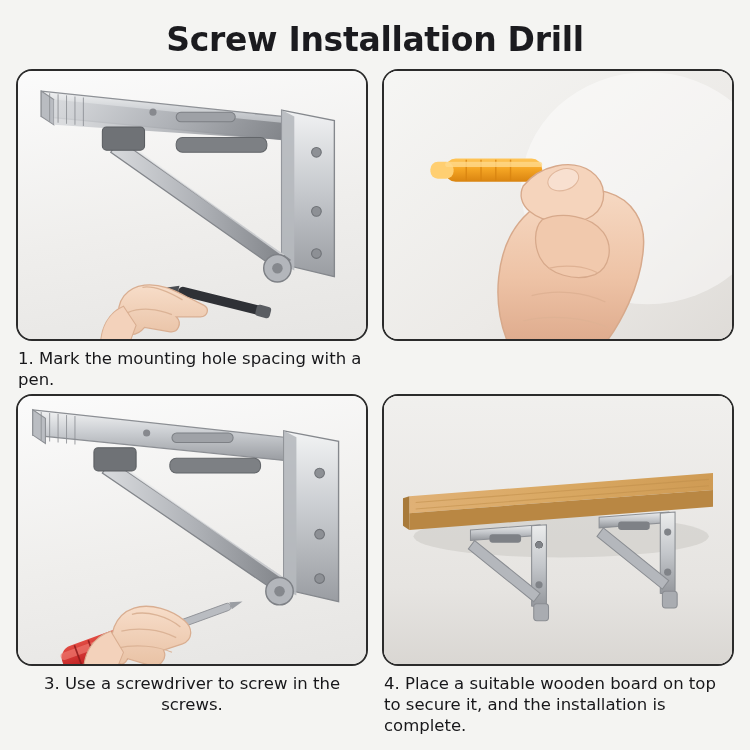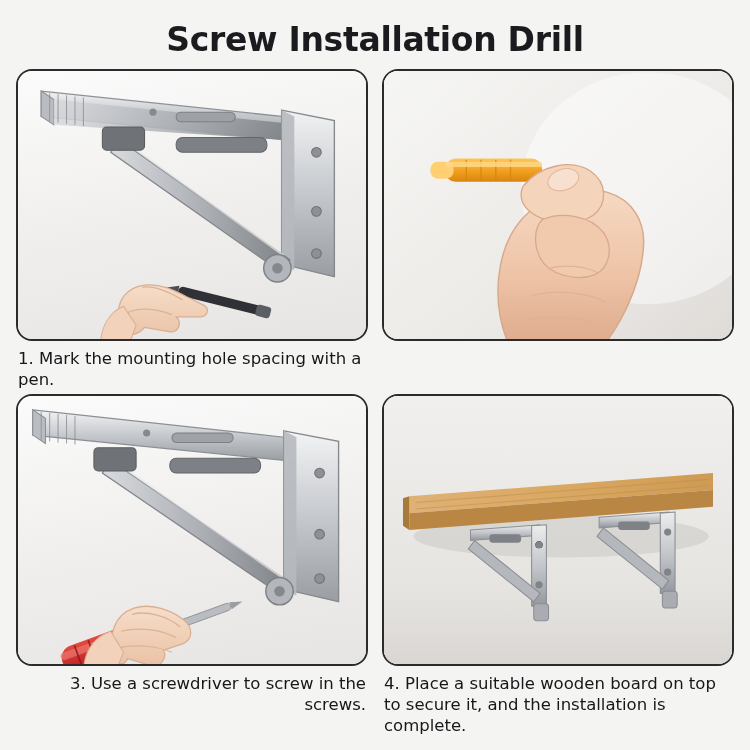--- a/index.html
+++ b/index.html
@@ -53,21 +53,21 @@
     background: #ffffff;
   }
   .caption {
     font-size: 16.5px;
     line-height: 1.28;
     color: #17171a;
     padding: 7px 2px 0 2px;
     font-family: "DejaVu Sans", sans-serif;
   }
   .cap-left { text-align: left; }
-  .cap-center { text-align: right; }
+  .cap-center { text-align: center; }
 
   
   .bg-soft {
     position: absolute;
     inset: 0;
     background: linear-gradient(170deg, #fbfbfb 0%, #efeeec 55%, #e6e5e3 100%);
   }
   .bg-wall {
     position: absolute;
     inset: 0;

